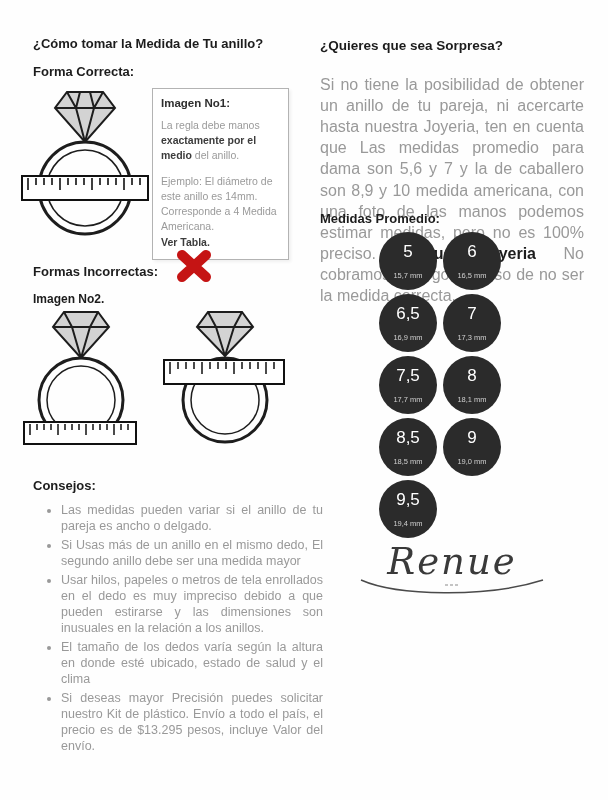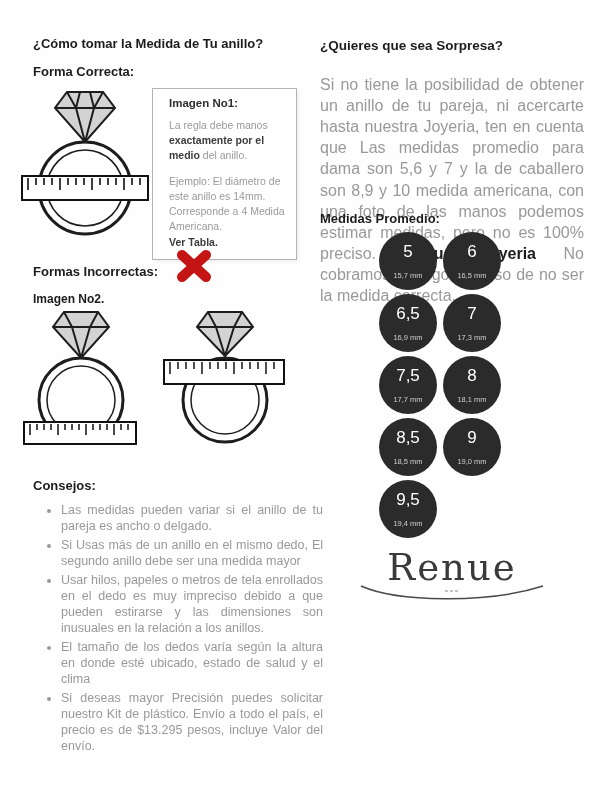--- a/index.html
+++ b/index.html
@@ -12,21 +12,21 @@
   .h-bold { font-weight:bold; color:#1c1c1c; }
 
   
   .left-title   { position:absolute; left:33px; top:36px;  font-size:13px; }
   .correct-head { position:absolute; left:33px; top:64px;  font-size:13px; }
 
   .ring-correct { position:absolute; left:20px; top:84px; }
 
   .info-box {
     position:absolute; left:152px; top:88px; width:118px; min-height:138px;
-    border:1px solid #b3b3b3; background:#ffffff; padding:8px 9px 9px 16px;
+    border:1px solid #b3b3b3; background:#ffffff; padding:8px 9px 9px 8px;
     box-shadow:2px 2px 3px rgba(0,0,0,0.06);
   }
   .info-box .box-title { font-weight:bold; color:#2e2e2e; font-size:11.5px; margin-bottom:9px; }
   .info-box .box-p     { color:#9a9a9a; font-size:10.5px; line-height:1.45; margin-bottom:10px; }
   .info-box .box-p b   { color:#3c3c3c; }
   .info-box .box-p:last-child { margin-bottom:0; }
 
   .incorrect-head { position:absolute; left:33px; top:264px; font-size:13px; }
   .x-mark { position:absolute; left:176px; top:250px; }
   .image2-label { position:absolute; left:33px; top:292px; font-size:12px; }
@@ -58,22 +58,22 @@
   .size-circle {
     width:58px; height:58px; border-radius:50%; background:#2b2b2b;
     display:flex; flex-direction:column; align-items:center; justify-content:center;
     color:#ffffff;
   }
   .size-num { font-size:17px; line-height:1; font-weight:400; }
   .size-mm  { font-size:7.5px; color:#cfcfcf; margin-top:11px; }
 
   .logo-wrap { position:absolute; left:320px; top:543px; width:264px; text-align:center; }
   .logo-text {
-    font-family:"DejaVu Serif", serif; 
-    font-size:37px; color:#3a3a3a; letter-spacing:2px; line-height:1;margin-top:6px;
+    font-family:"DejaVu Serif", serif; font-style:italic;
+    font-size:37px; color:#3a3a3a; letter-spacing:2px; line-height:1;
   }
   .logo-flourish { display:block; margin:-4px auto 0 auto; }
 
   svg { display:block; }
 </style>
 </head>
 <body>
 
 <div class="page">
 

